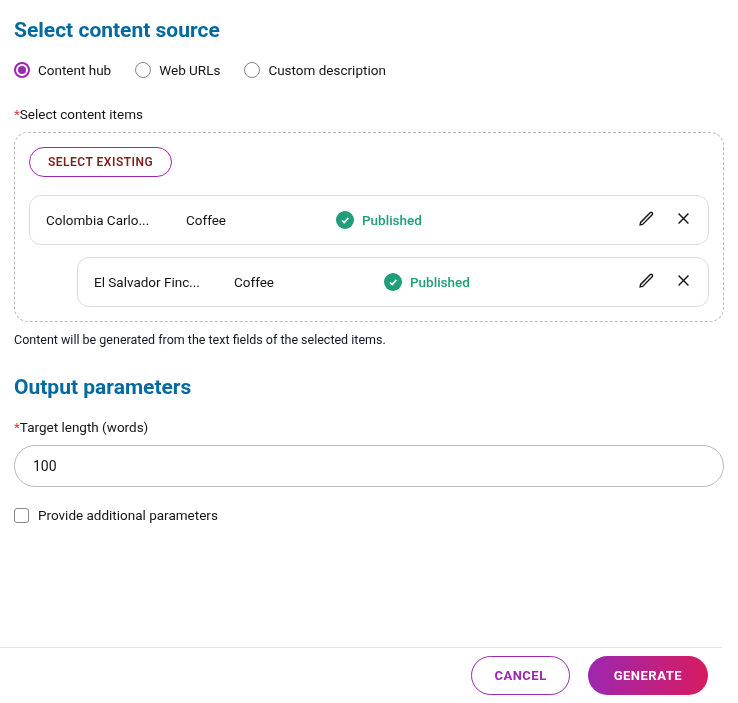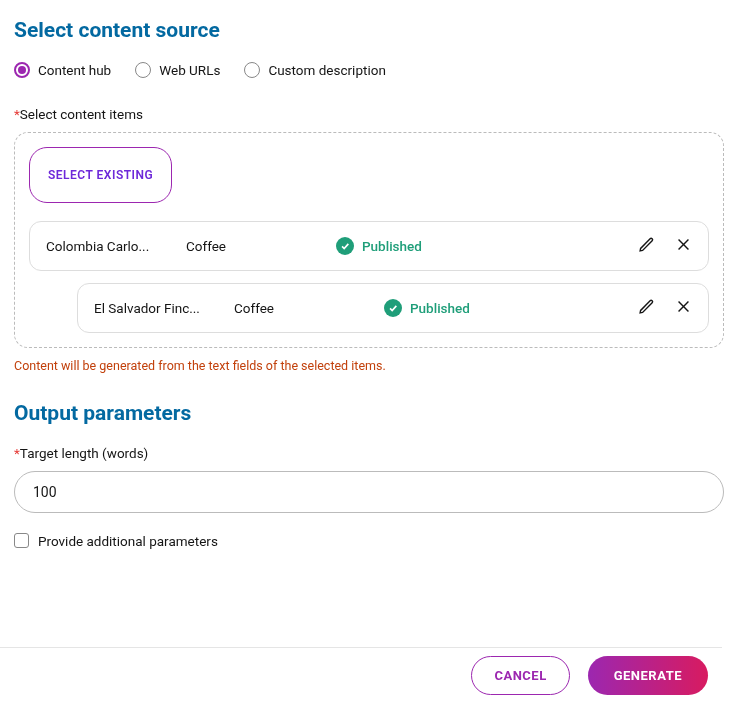--- a/index.html
+++ b/index.html
@@ -83,24 +83,24 @@
       color: #e53935;
     }
     .dashed-panel {
       border: 1px dashed #bbb;
       border-radius: 14px;
       padding: 14px 14px;
       margin-bottom: 10px;
     }
     .select-existing {
       border: 1px solid #9c27b0;
-      color: #6d28d9;
+      color: #7f1d1d;
       background: transparent;
       border-radius: 18px;
-      padding: 20px 18px;
+      padding: 7px 18px;
       font-size: 12px;
       font-weight: 600;
       letter-spacing: 0.5px;
       cursor: pointer;
       margin-bottom: 18px;
     }
     .item-row {
       display: flex;
       align-items: center;
       border: 1px solid #ddd;
@@ -145,36 +145,36 @@
       font-weight: 500;
     }
     .item-actions {
       display: flex;
       gap: 20px;
       align-items: center;
     }
     .item-actions svg { cursor:pointer; }
     .help-text {
       font-size: 12.5px;
-      color: #c2410c;
+      color: #0f172a;
       margin-bottom: 28px;
     }
     .text-input {
       width: 100%;
       border: 1px solid #bbb;
       border-radius: 22px;
       padding: 12px 18px;
       font-size: 14px;
       color: #151515;
       outline: none;
       margin-bottom: 20px;
     }
     .checkbox-row {
       display: flex;
-      align-items: flex-start;
+      align-items: center;
       gap: 9px;
       font-size: 13.5px;
       cursor: pointer;
     }
     .checkbox-box {
       width: 15px;
       height: 15px;
       border: 1px solid #888;
       border-radius: 3px;
     }

